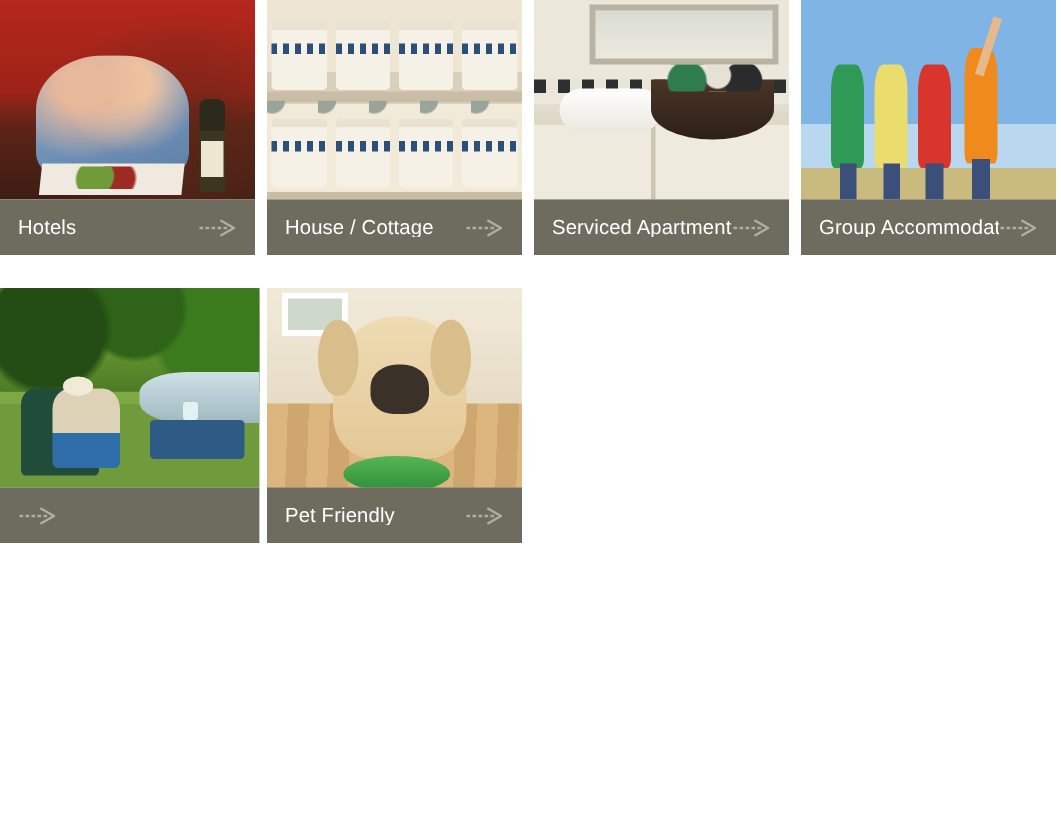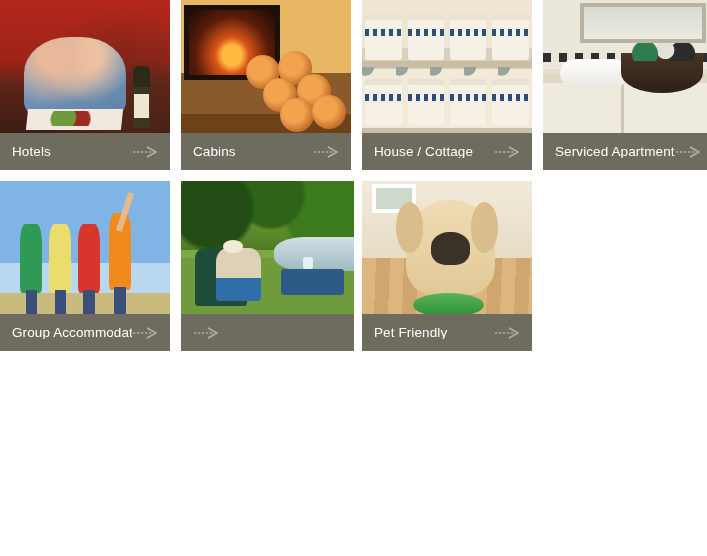--- a/index.html
+++ b/index.html
@@ -9,21 +9,20 @@
     font-family: "Liberation Sans", sans-serif;
     overflow: hidden;
   }
   .grid {
     display: grid;
     grid-template-columns: repeat(4, 170px);
     grid-auto-rows: 170px;
     column-gap: 8px;
     row-gap: 22px;
     padding: 0;
-    gap: 11px;
   }
   .card {
     width: 170px;
     height: 170px;
     position: relative;
     overflow: hidden;
     cursor: pointer;
     background: #cfcabc;
   }
   .card.wide { width: 173px; }
@@ -253,45 +252,20 @@
       <span class="arrow">
         <svg width="26" height="12" viewBox="0 0 26 12" aria-hidden="true">
           <path d="M1 6 H20" stroke="#e8e4d8" stroke-width="1.6" stroke-dasharray="2.4 1.6" fill="none"></path>
           <path d="M15.5 1.2 L24 6 L15.5 10.8" stroke="#e8e4d8" stroke-width="1.6" fill="none" stroke-linecap="round" stroke-linejoin="round"></path>
         </svg>
       </span>
     </span>
   </a>
 
 
-  <a class="card">
-    <span class="thumb">
-      <span class="scene s-cabins">
-          <span class="fire"></span>
-          <span class="hearth"></span>
-          <span class="logs">
-            <span></span>
-            <span></span>
-            <span></span>
-            <span></span>
-            <span></span>
-            <span></span>
-          </span>
-        </span>
-    </span>
-    <span class="labelbar">
-      <span class="label">Cabins</span>
-      <span class="arrow">
-        <svg width="26" height="12" viewBox="0 0 26 12" aria-hidden="true">
-          <path d="M1 6 H20" stroke="#e8e4d8" stroke-width="1.6" stroke-dasharray="2.4 1.6" fill="none"></path>
-          <path d="M15.5 1.2 L24 6 L15.5 10.8" stroke="#e8e4d8" stroke-width="1.6" fill="none" stroke-linecap="round" stroke-linejoin="round"></path>
-        </svg>
-      </span>
-    </span>
-  </a>
 
 
   <a class="card">
     <span class="thumb">
       <span class="scene s-house">
           <span class="jars top">
             <i></i>
             <i></i>
             <i></i>
             <i></i>

